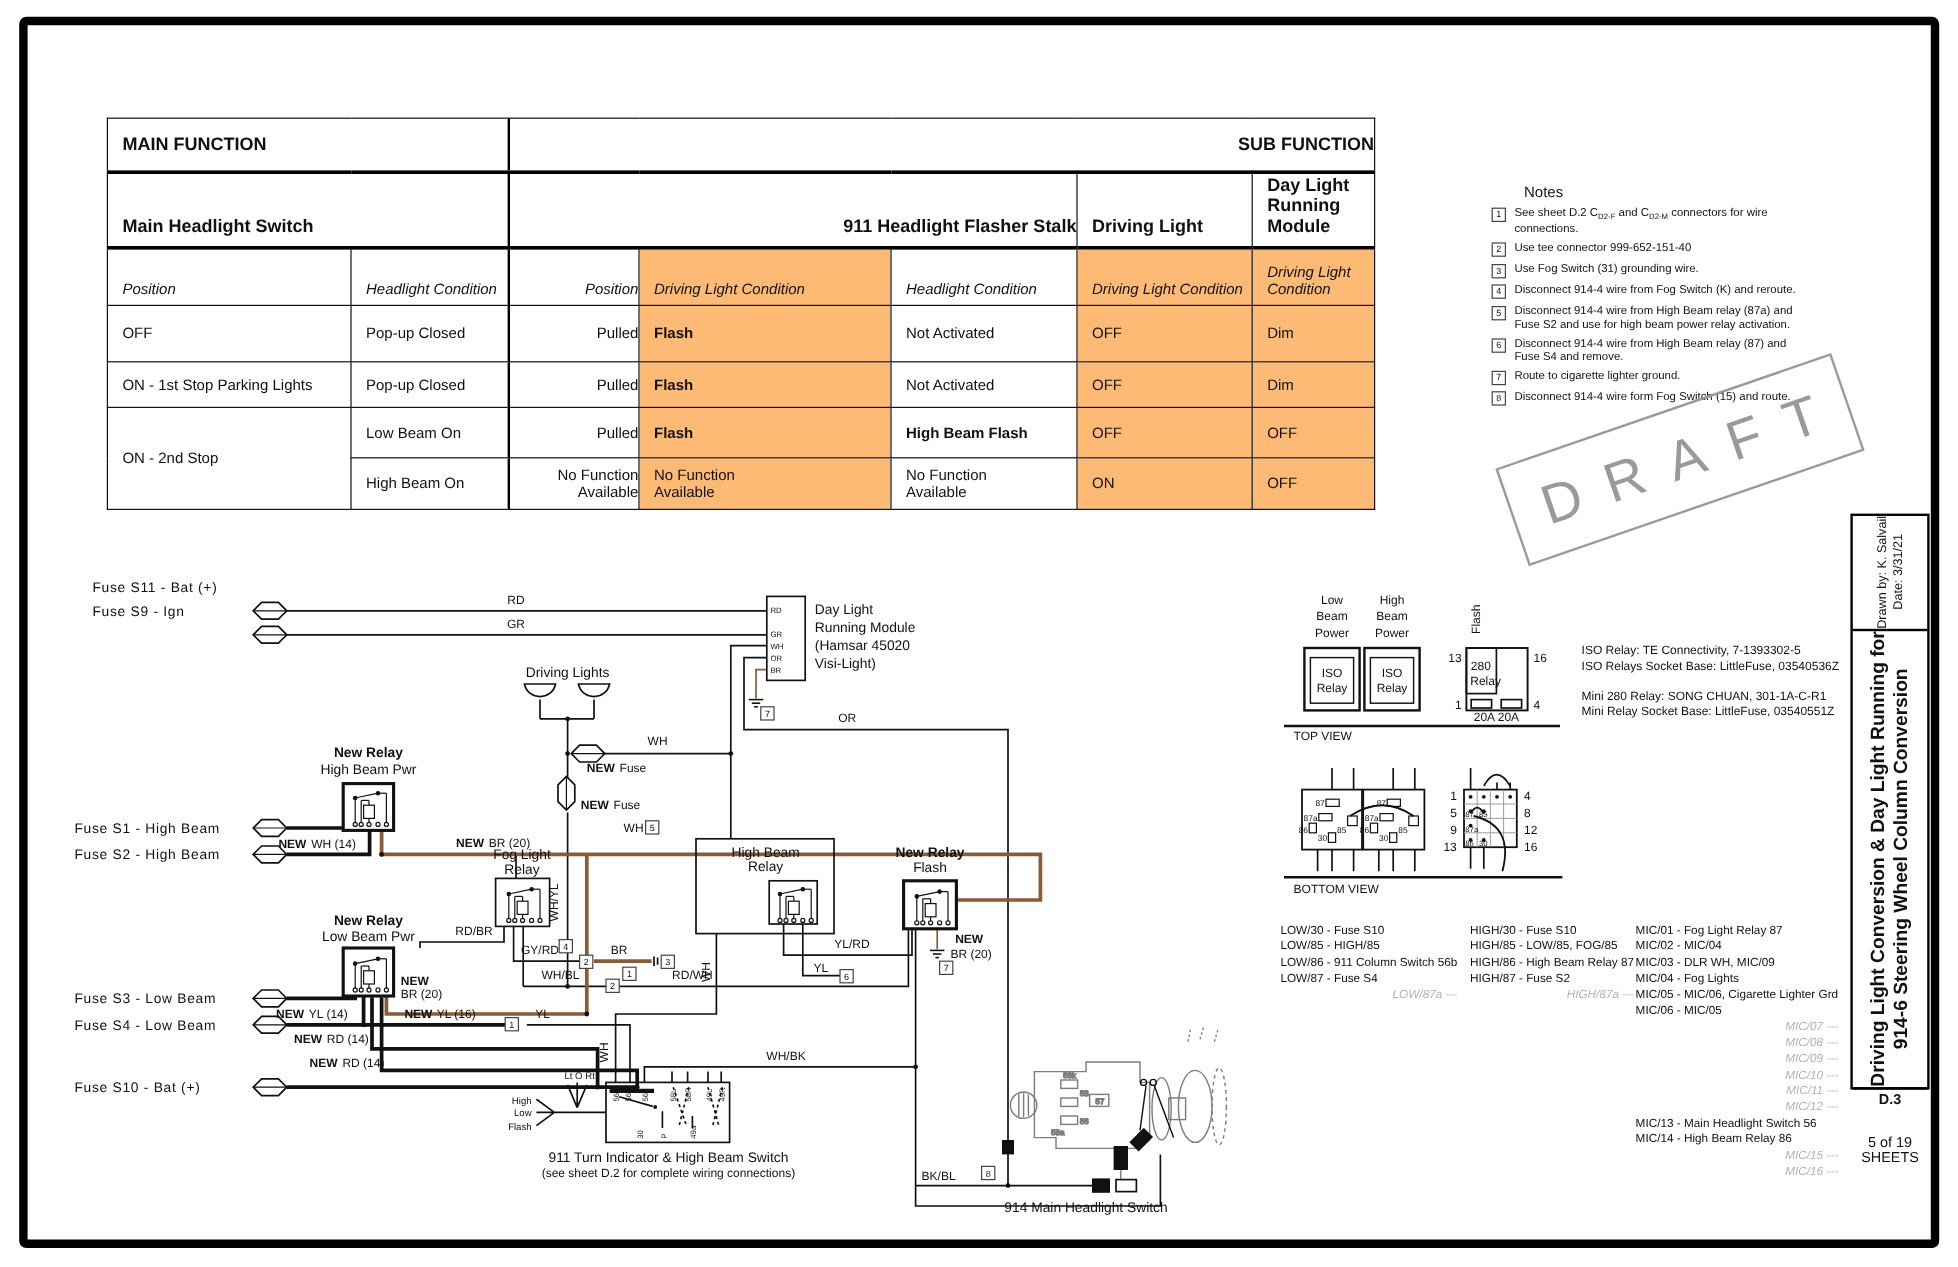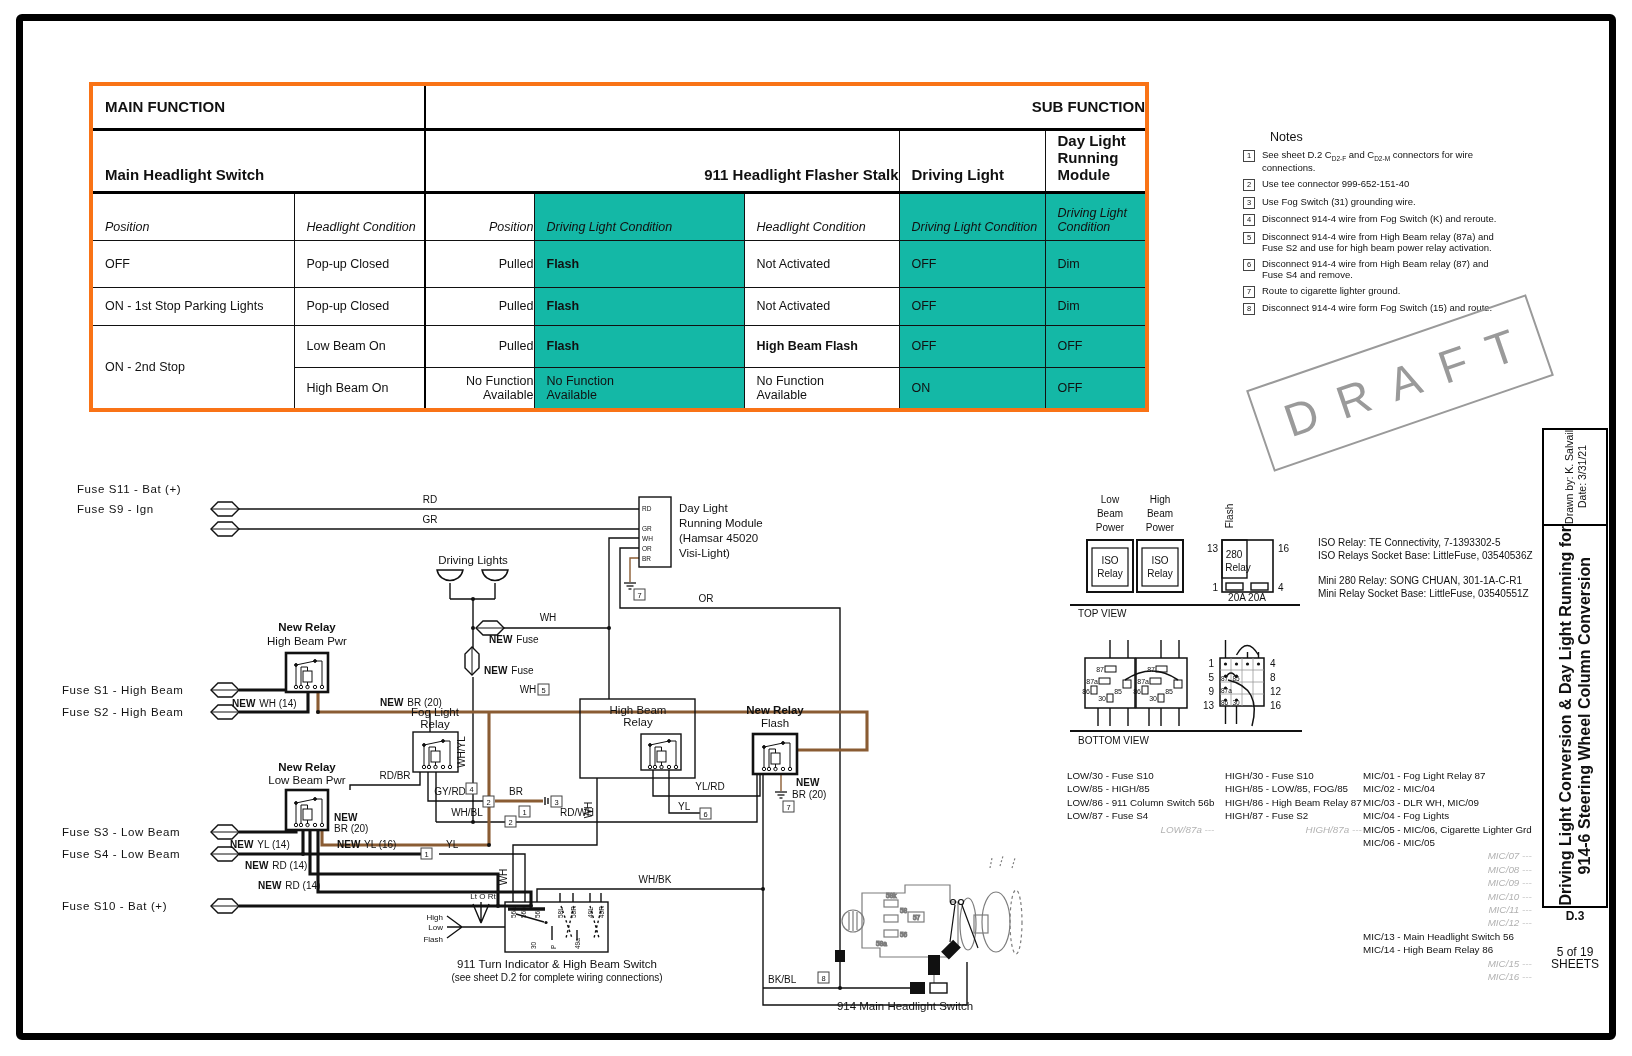--- a/index.html
+++ b/index.html
@@ -1,31 +1,31 @@
 <!DOCTYPE html>
 <html><head>
 <meta charset="utf-8">
 <style>
   html,body{margin:0;padding:0;background:#fff;}
   body{width:1632px;height:1056px;position:relative;font-family:"Liberation Sans",sans-serif;color:#111;overflow:hidden;}
   .frame{position:absolute;left:16px;top:14px;width:1600px;height:1026px;border:7px solid #000;border-radius:6px;box-sizing:border-box;}
   
-  table.ftable{position:absolute;left:89px;top:82px;border-collapse:collapse;table-layout:fixed;border:4px solid #f97316;}
+  table.ftable{position:absolute;left:89px;top:98px;border-collapse:collapse;table-layout:fixed;border:1px solid #f97316;}
   .ftable td,.ftable th{border:1.4px solid #111;padding:0 0 0 12px;text-align:left;vertical-align:middle;font-size:12.5px;font-weight:normal;overflow:hidden;}
   .ftable .h1{font-size:15px;font-weight:bold;}
   .ftable .h2{font-size:15px;font-weight:bold;vertical-align:bottom;padding-bottom:8px;}
   .ftable .sub{font-style:italic;vertical-align:bottom;padding-bottom:6px;}
-  .ftable .shade{background:#14b8a6;}
+  .ftable .shade{background:#fdba74;}
   .ftable .b{font-weight:bold;}
   .ftable .tb{border-bottom:3px solid #000;}
   .ftable .lb{border-left:2.6px solid #000;text-align:right;}
   .nfa{display:inline-block;max-width:80px;}
   
   .notes{position:absolute;left:1243px;top:130px;width:260px;}
-  .notes-title{margin-left:27px;font-size:12.5px;margin-bottom:4px;}
+  .notes-title{margin-left:27px;font-size:12.5px;margin-bottom:4px;margin-top:23px;}
   .note-item{display:flex;gap:7px;margin-top:4.6px;font-size:9.5px;line-height:1.18;}
   .nbx{flex:0 0 auto;width:10px;height:10px;border:1px solid #444;font-size:7.5px;text-align:center;line-height:10px;margin-top:1px;}
   .ntext{width:242px;}
   .ntext sub{font-size:6.5px;}
   
   .draft{position:absolute;left:1252px;top:340px;width:292px;height:82px;border:2.5px solid #9a9a9a;transform:rotate(-19deg);color:#9a9a9a;display:flex;align-items:center;justify-content:center;font-size:46px;letter-spacing:22px;text-indent:22px;}
   
   .tblock{position:absolute;left:1542px;top:428px;width:66px;height:480px;border:2.5px solid #000;box-sizing:border-box;display:flex;flex-direction:column;}
   .tb1{height:110px;border-bottom:2px solid #000;display:flex;justify-content:center;align-items:center;gap:1px;}
   .tb2{flex:1;border-bottom:2px solid #000;display:flex;justify-content:center;align-items:center;gap:1px;}

